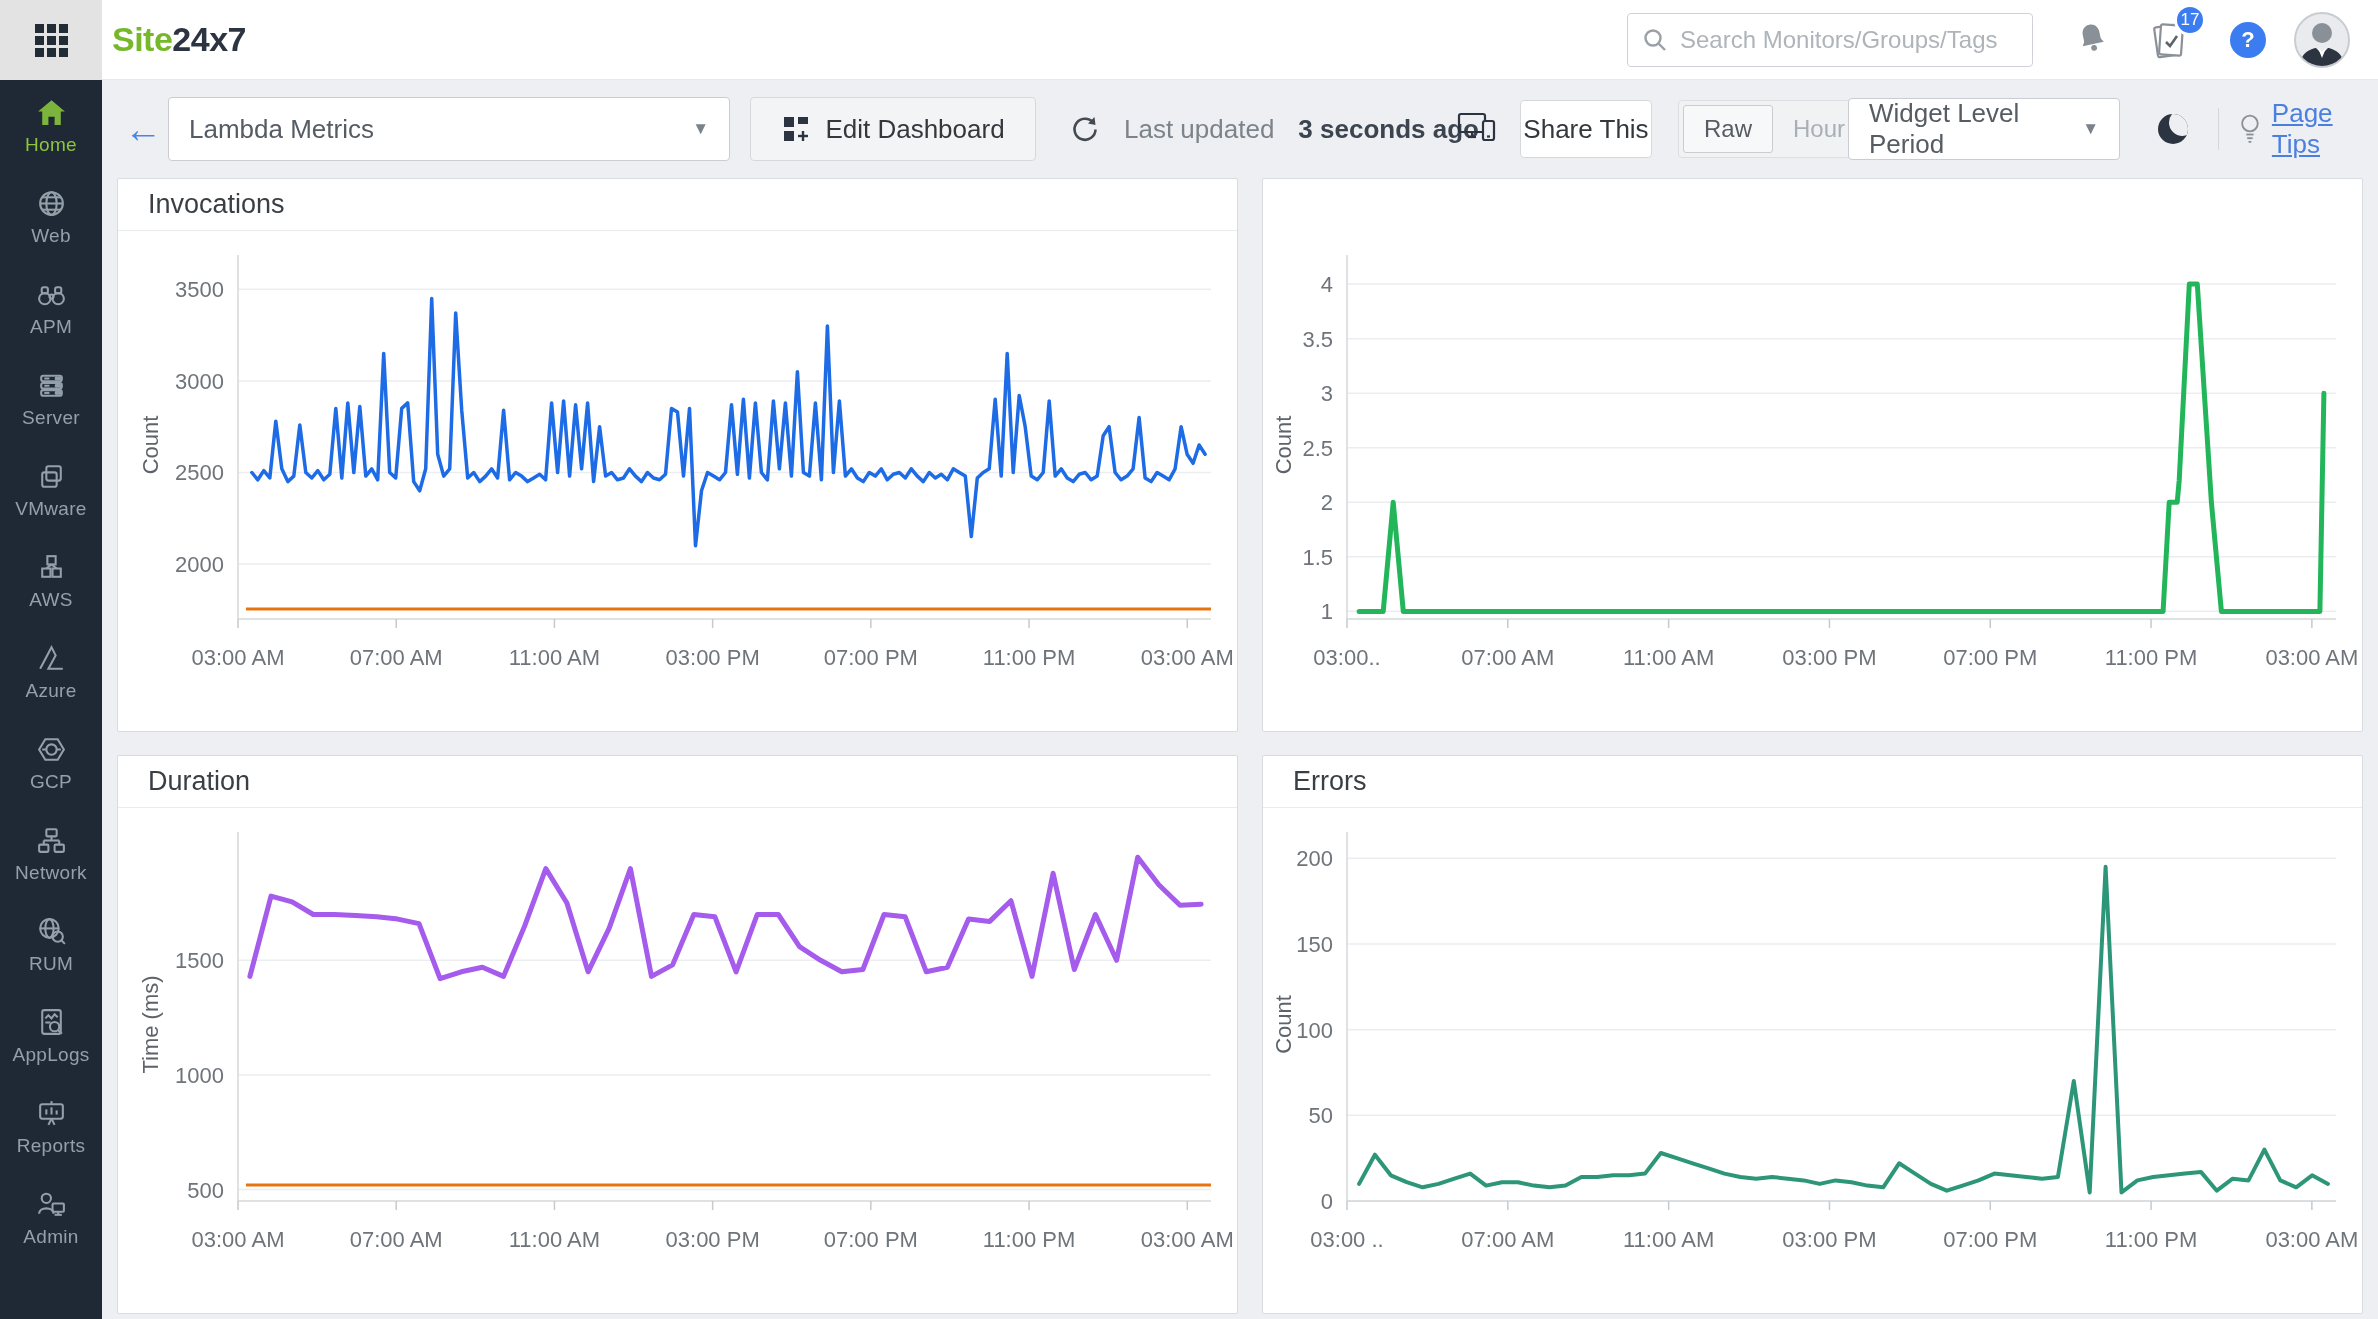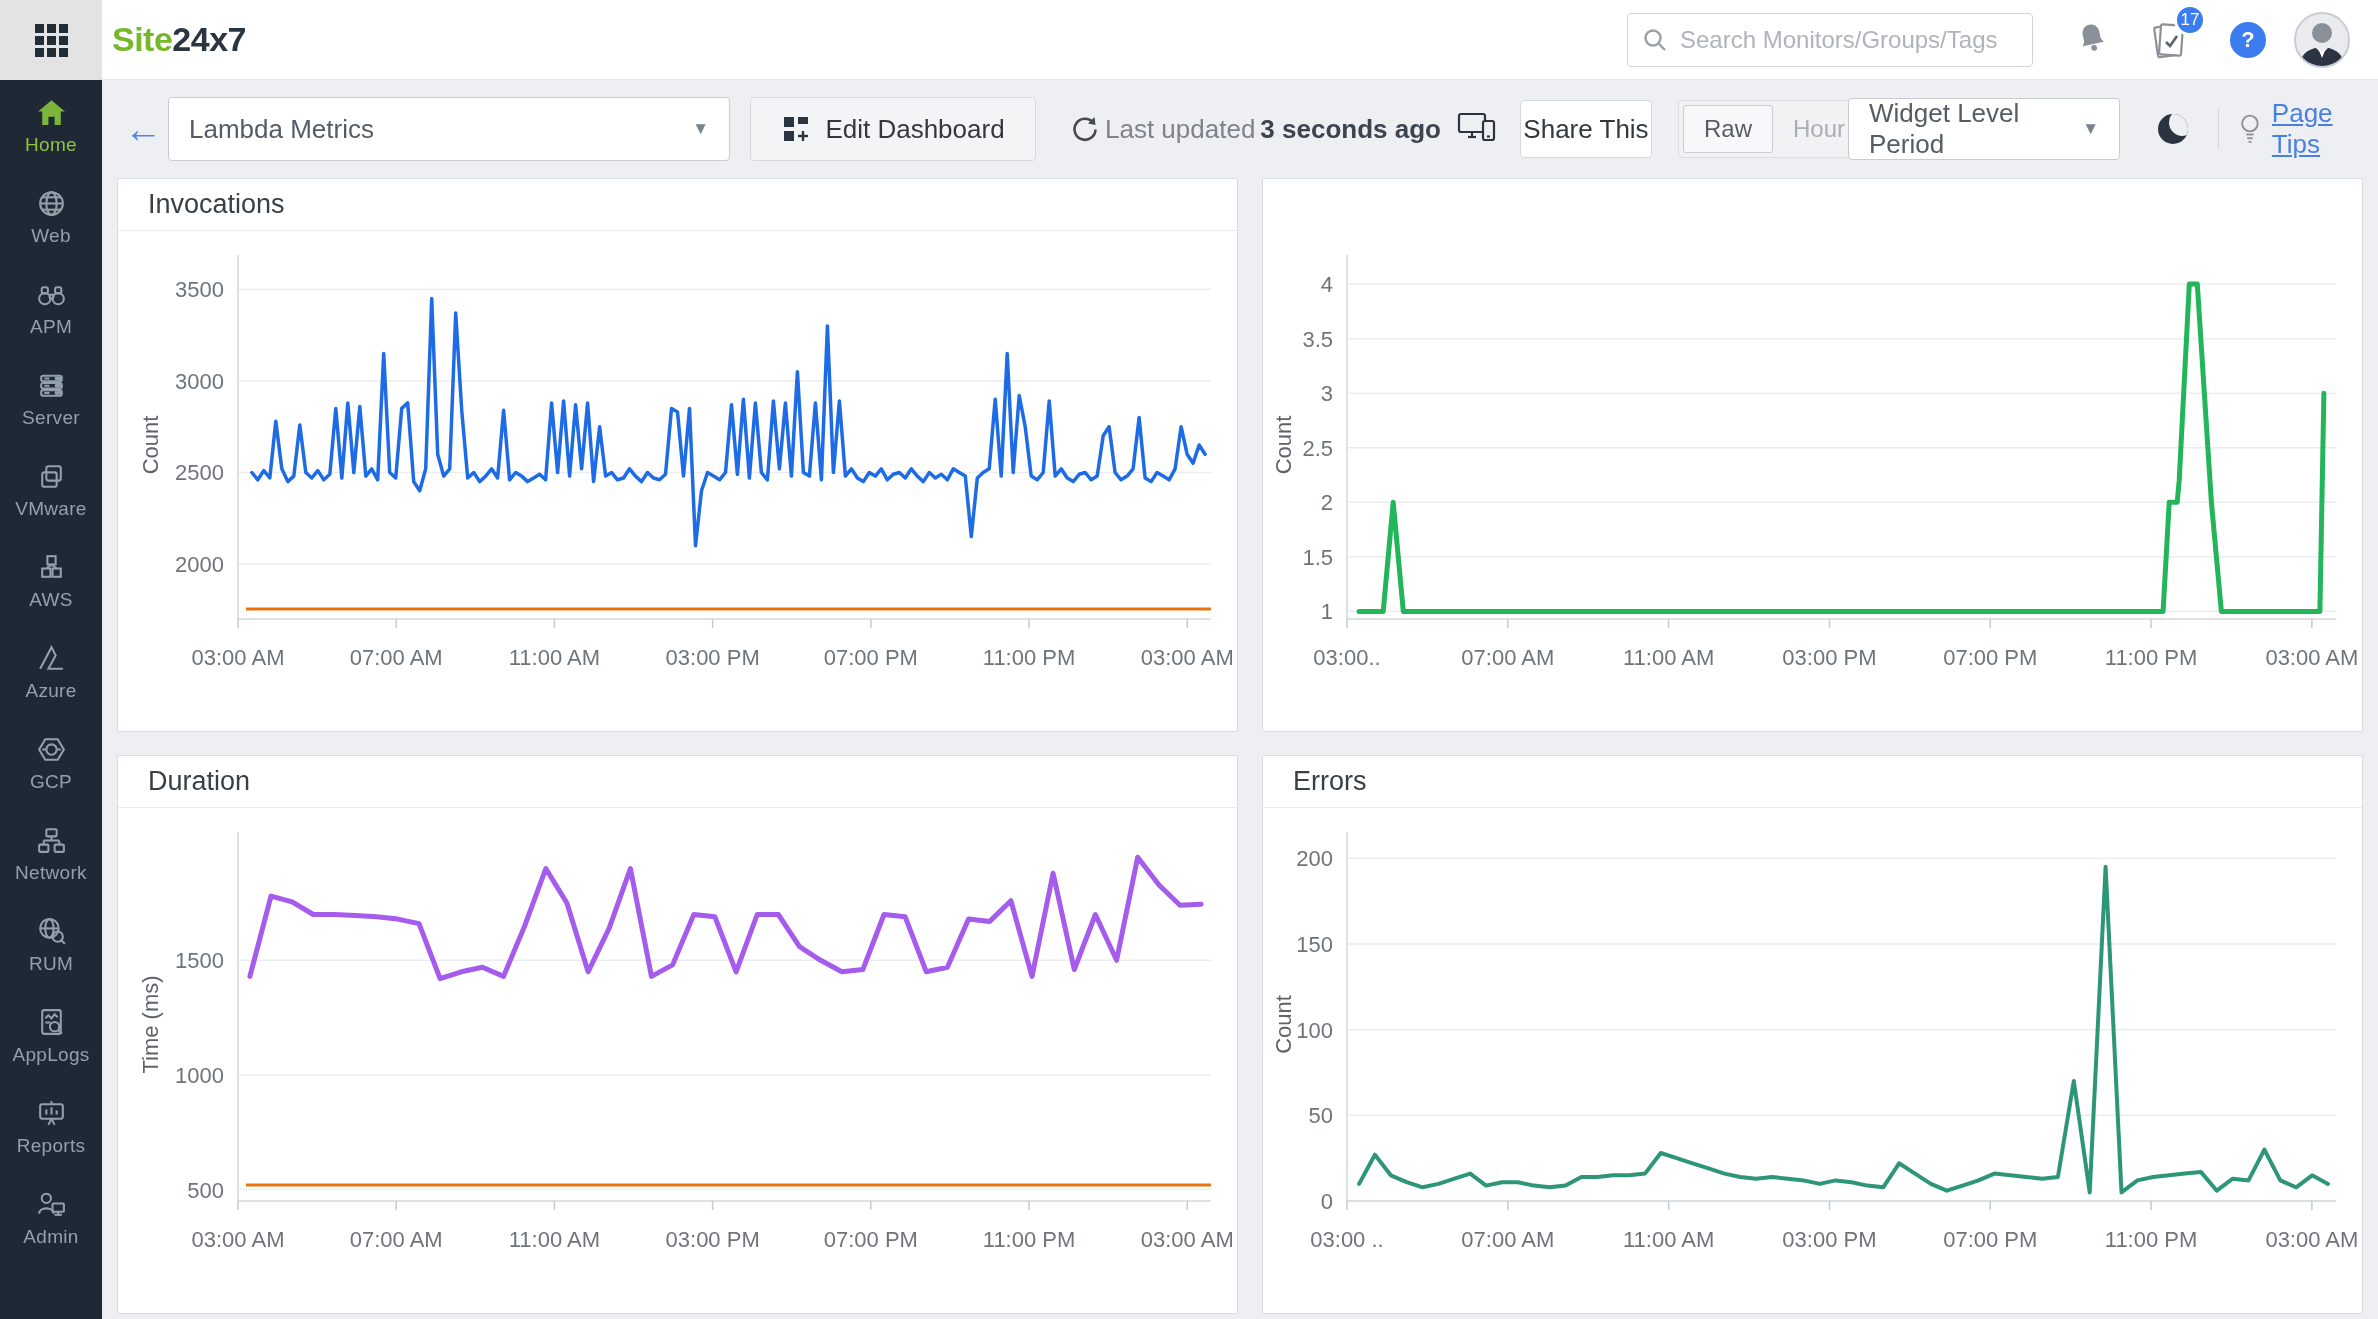--- a/index.html
+++ b/index.html
@@ -33,21 +33,21 @@
   .avatar { width:56px; height:56px; border-radius:50%; background:#e9ebee; border:2px solid #c9cdd1; overflow:hidden; }
 
   
   .toolbar { position:absolute; left:102px; top:80px; right:0; height:98px; z-index:3; }
   .titem { position:absolute; top:50%; transform:translateY(-50%); }
   .backarrow { font-size:38px; color:#4a86e8; line-height:1; }
   .dd { background:#fff; border:1px solid #c9ccd1; border-radius:4px; height:64px; display:flex; align-items:center; padding:0 20px; color:#565c63; font-size:26px; }
   .dd .caret { margin-left:auto; color:#7b828a; font-size:17px; }
   .btn { background:#f3f4f6; border:1px solid #d6d9dc; border-radius:4px; height:64px; display:flex; align-items:center; justify-content:center; gap:14px; font-size:26px; color:#33383d; cursor:pointer; }
   .btn.white { background:#fff; }
-  .lastupd { display:flex; align-items:center; gap:5px; font-size:26px; color:#7c838a; }
+  .lastupd { display:flex; align-items:center; gap:24px; font-size:26px; color:#7c838a; }
   .lastupd b { color:#3c4450; }
   .seg { height:58px; background:#f1f2f4; border:1px solid #dcdfe2; border-radius:4px; display:flex; align-items:center; padding:0 4px; }
   .seg .on { background:#f7f8f9; border:1px solid #c9ccd1; border-radius:3px; color:#565c63; font-size:24px; padding:9px 20px; }
   .seg .off { color:#a9afb6; font-size:24px; padding:9px 20px; }
   .moon { width:30px; height:30px; border-radius:50%; background:#2b3440; position:relative; overflow:hidden; }
   .moon::after { content:''; position:absolute; left:11px; top:-5px; width:27px; height:27px; border-radius:50%; background:#edeff2; }
   .vdiv { width:1px; height:42px; background:#d3d6da; }
   .pagetips { display:flex; align-items:center; gap:10px; font-size:26px; color:#4a7fe0;text-decoration:underline; }
 
   

